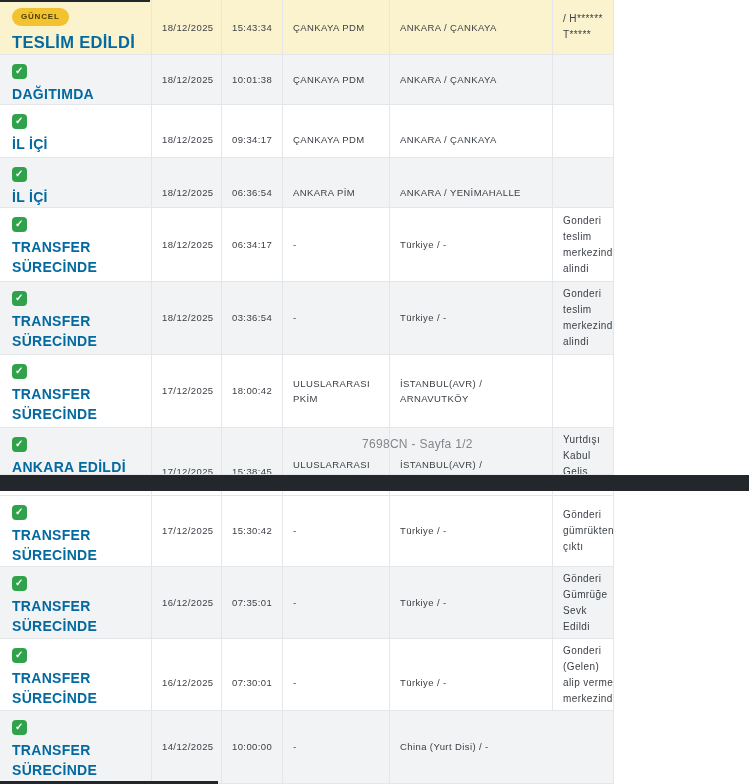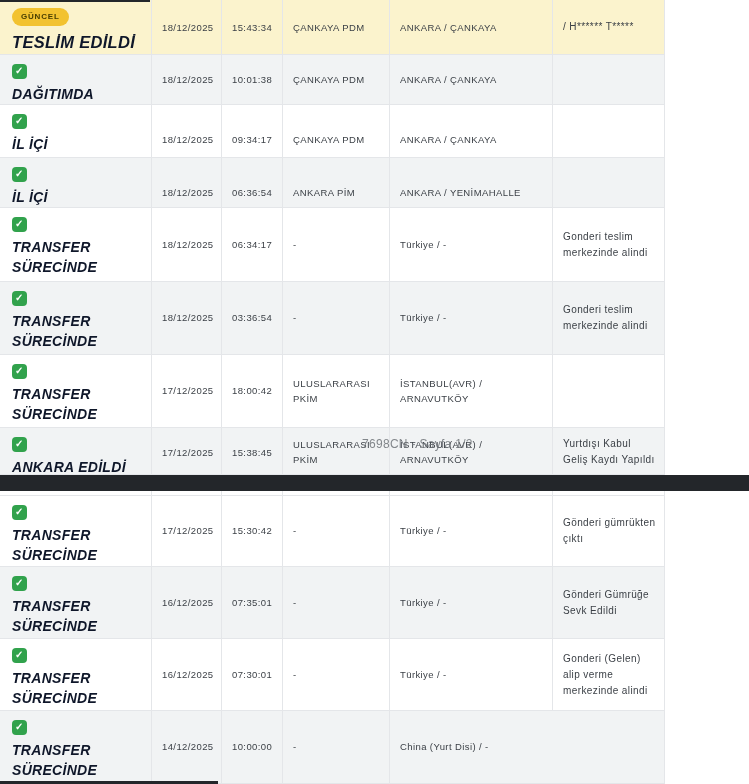--- a/index.html
+++ b/index.html
@@ -1,33 +1,33 @@
 <!DOCTYPE html>
 <html><head>
 <meta charset="utf-8">
 <style>
   * { margin:0; padding:0; box-sizing:border-box; }
   html,body { width:749px; height:784px; overflow:hidden; background:#fff;
               font-family:"Liberation Sans", sans-serif; position:relative; }
-  #app { position:relative; width:665px; height:784px; border-right:1px solid #e4e6e9; }
+  #app { position:relative; width:614px; height:784px; border-right:1px solid #e4e6e9; }
 
   .row { display:grid; grid-template-columns:152px 70px 61px 107px 163px 1fr;
          border-bottom:1px solid #e4e6e9; overflow:hidden; background:#fff; }
   .row.alt  { background:#f1f3f4; }
   .row.current { background:#fbf3cd; }
 
   .cell { border-right:1px solid #e4e6e9; display:flex; align-items:center;
           font-size:9.5px; letter-spacing:0.4px; color:#3a3f45; line-height:1.6;
           padding:4px 6px 4px 10px; }
   .cell:last-child { border-right:none; }
   .c-desc { font-size:10px; }
 
   .c-status { display:block; padding:8px 10px 0 12px; align-items:flex-start; }
   .status-label { display:block; margin-top:5px; font-size:14px; font-weight:700;
-                  color:#0f172a; letter-spacing:0.3px; line-height:1.45;font-style:italic; }
+                  color:#0369a1; letter-spacing:0.3px; line-height:1.45; }
   .current .status-label { font-size:16.5px; margin-top:5px; }
 
   .check { display:inline-flex; width:15px; height:15px; border-radius:4px;
            background:#31a24c; color:#fff; font-size:10px; font-weight:700;
            align-items:center; justify-content:center; line-height:1; }
   .badge { display:inline-block; background:#f2c230; color:#473d00; font-size:8px;
            font-weight:700; letter-spacing:0.8px; padding:3px 9px 2px 9px;
            border-radius:9px; }
 
   .page-break-bar { width:749px; height:16px; background:#23262a; }

